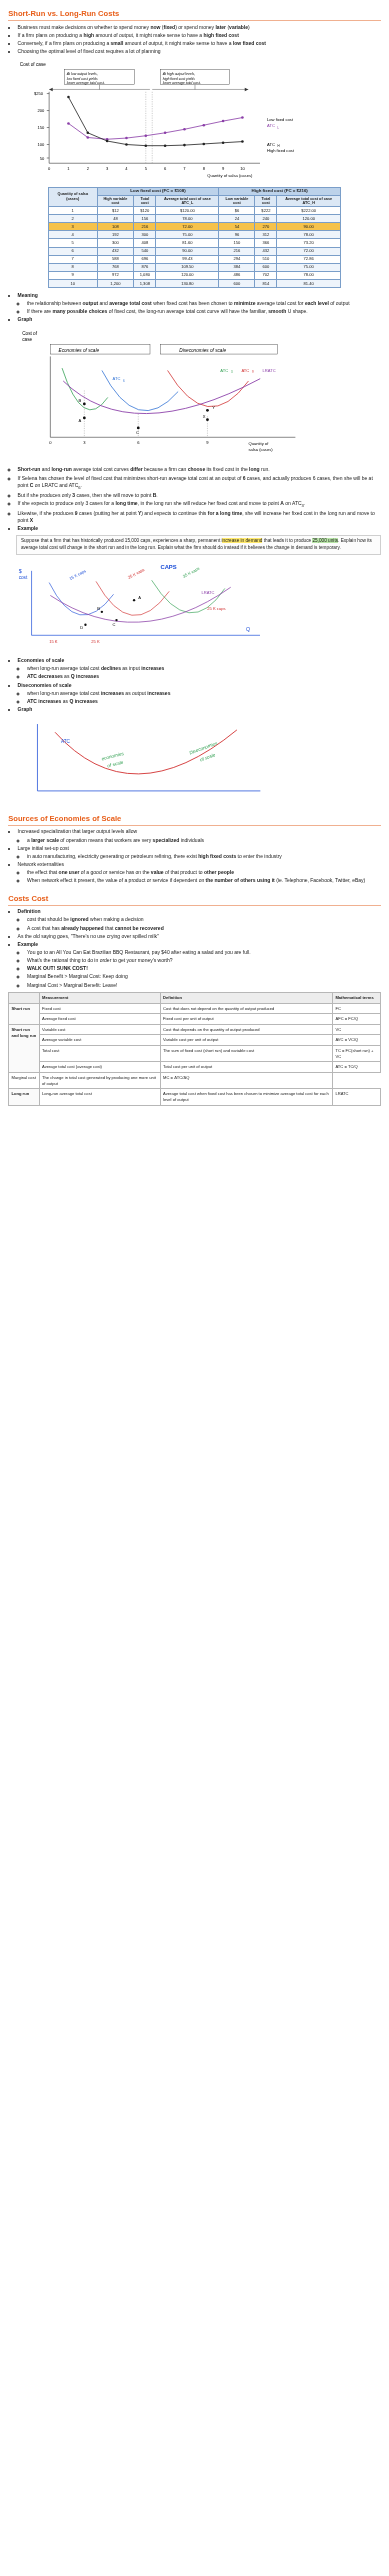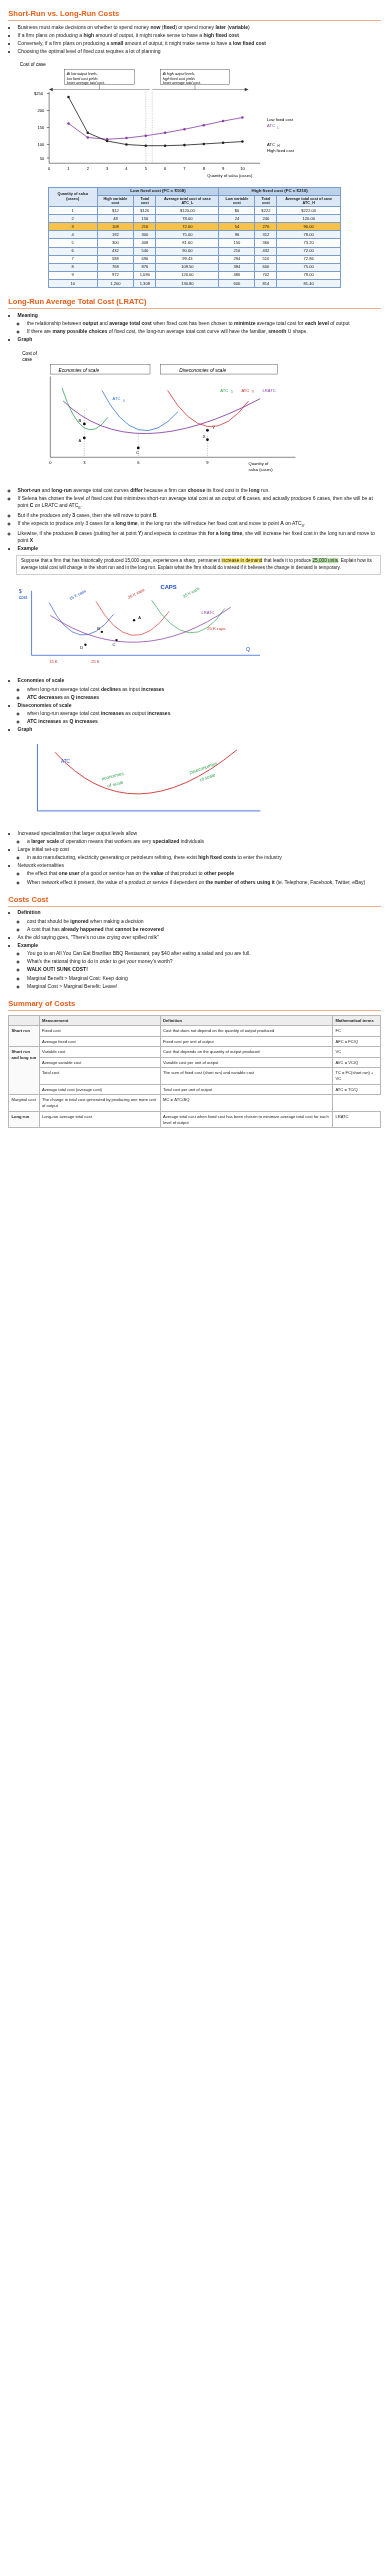--- a/index.html
+++ b/index.html
@@ -295,21 +295,20 @@
           <td>600</td>
           <td>814</td>
           <td>81.40</td>
         </tr>
       </tbody>
   </table>
   <div style="position:relative;height:0">
     
   </div>
 
-  <h1 class="section">Long-Run Average Total Cost (LRATC)</h1>
   <ul>
     <li class="lvl1"><b>Meaning</b>
       <ul>
         <li class="lvl2">the relationship between <b>output</b> and <b>average total cost</b> when fixed cost has been chosen to <b>minimize</b> average total cost for <b>each level</b> of output</li>
         <li class="lvl2">If there are <b>many possible choices</b> of fixed cost, the long-run average total cost curve will have the familiar, <b>smooth</b> U shape.</li>
       </ul>
     </li>
     <li class="lvl1"><b>Graph</b></li>
   </ul>
 
@@ -436,20 +435,21 @@
       <line x1="40" y1="126" x2="420" y2="126" stroke="#1d4fd8" stroke-width="1.3"></line>
       <path d="M70,26 Q200,170 380,22" fill="none" stroke="#d02b2b" stroke-width="1.5"></path>
       <text class="ann" x="80" y="44" font-size="8" fill="#1d4fd8">ATC</text>
       <text class="ann" x="150" y="74" font-size="8" fill="#2e9e4f" font-style="italic" transform="rotate(-14 150 74)">economies</text>
       <text class="ann" x="160" y="86" font-size="8" fill="#2e9e4f" font-style="italic" transform="rotate(-14 160 86)">of scale</text>
       <text class="ann" x="300" y="64" font-size="8" fill="#2e9e4f" font-style="italic" transform="rotate(-20 300 64)">Diseconomies</text>
       <text class="ann" x="318" y="76" font-size="8" fill="#2e9e4f" font-style="italic" transform="rotate(-20 318 76)">of scale</text>
     </svg>
   </div>
 
+  <h1 class="section">Sources of Economies of Scale</h1>
   <ul>
     <li class="lvl1">Increased specialization that larger output levels allow
       <ul>
           <li class="lvl2">a <b>larger scale</b> of operation means that workers are very <b>specialized</b> individuals</li>
         </ul>
     </li>
     <li class="lvl1">Large initial set-up cost
       <ul>
           <li class="lvl2">in auto manufacturing, electricity generating or petroleum refining, there exist <b>high fixed costs</b> to enter the industry</li>
         </ul>
@@ -475,21 +475,20 @@
       <ul>
         <li class="lvl2">You go to an All You Can Eat Brazilian BBQ Restaurant, pay $40 after eating a salad and you are full.</li>
         <li class="lvl2">What's the rational thing to do in order to get your money's worth?</li>
         <li class="lvl2"><b>WALK OUT! SUNK COST!</b></li>
         <li class="lvl2">Marginal Benefit &gt; Marginal Cost: Keep doing</li>
         <li class="lvl2">Marginal Cost &gt; Marginal Benefit: Leave!</li>
       </ul>
     </li>
   </ul>
 
-  <h1 class="section">Summary of Costs</h1>
   <table class="summary">
     <thead>
       <tr>
         <th></th>
         <th>Measurement</th>
         <th>Definition</th>
         <th>Mathematical terms</th>
       </tr>
     </thead>
     <tbody id="summary-body">

